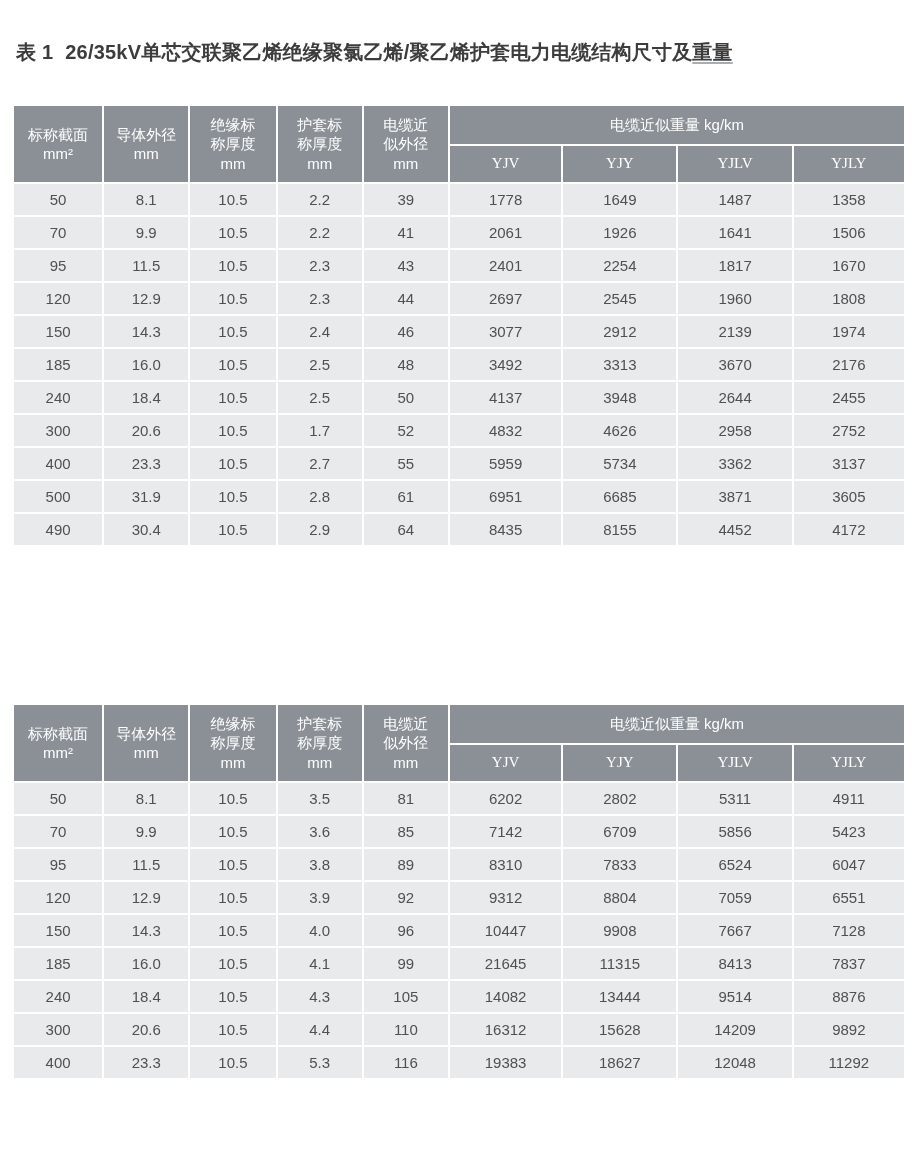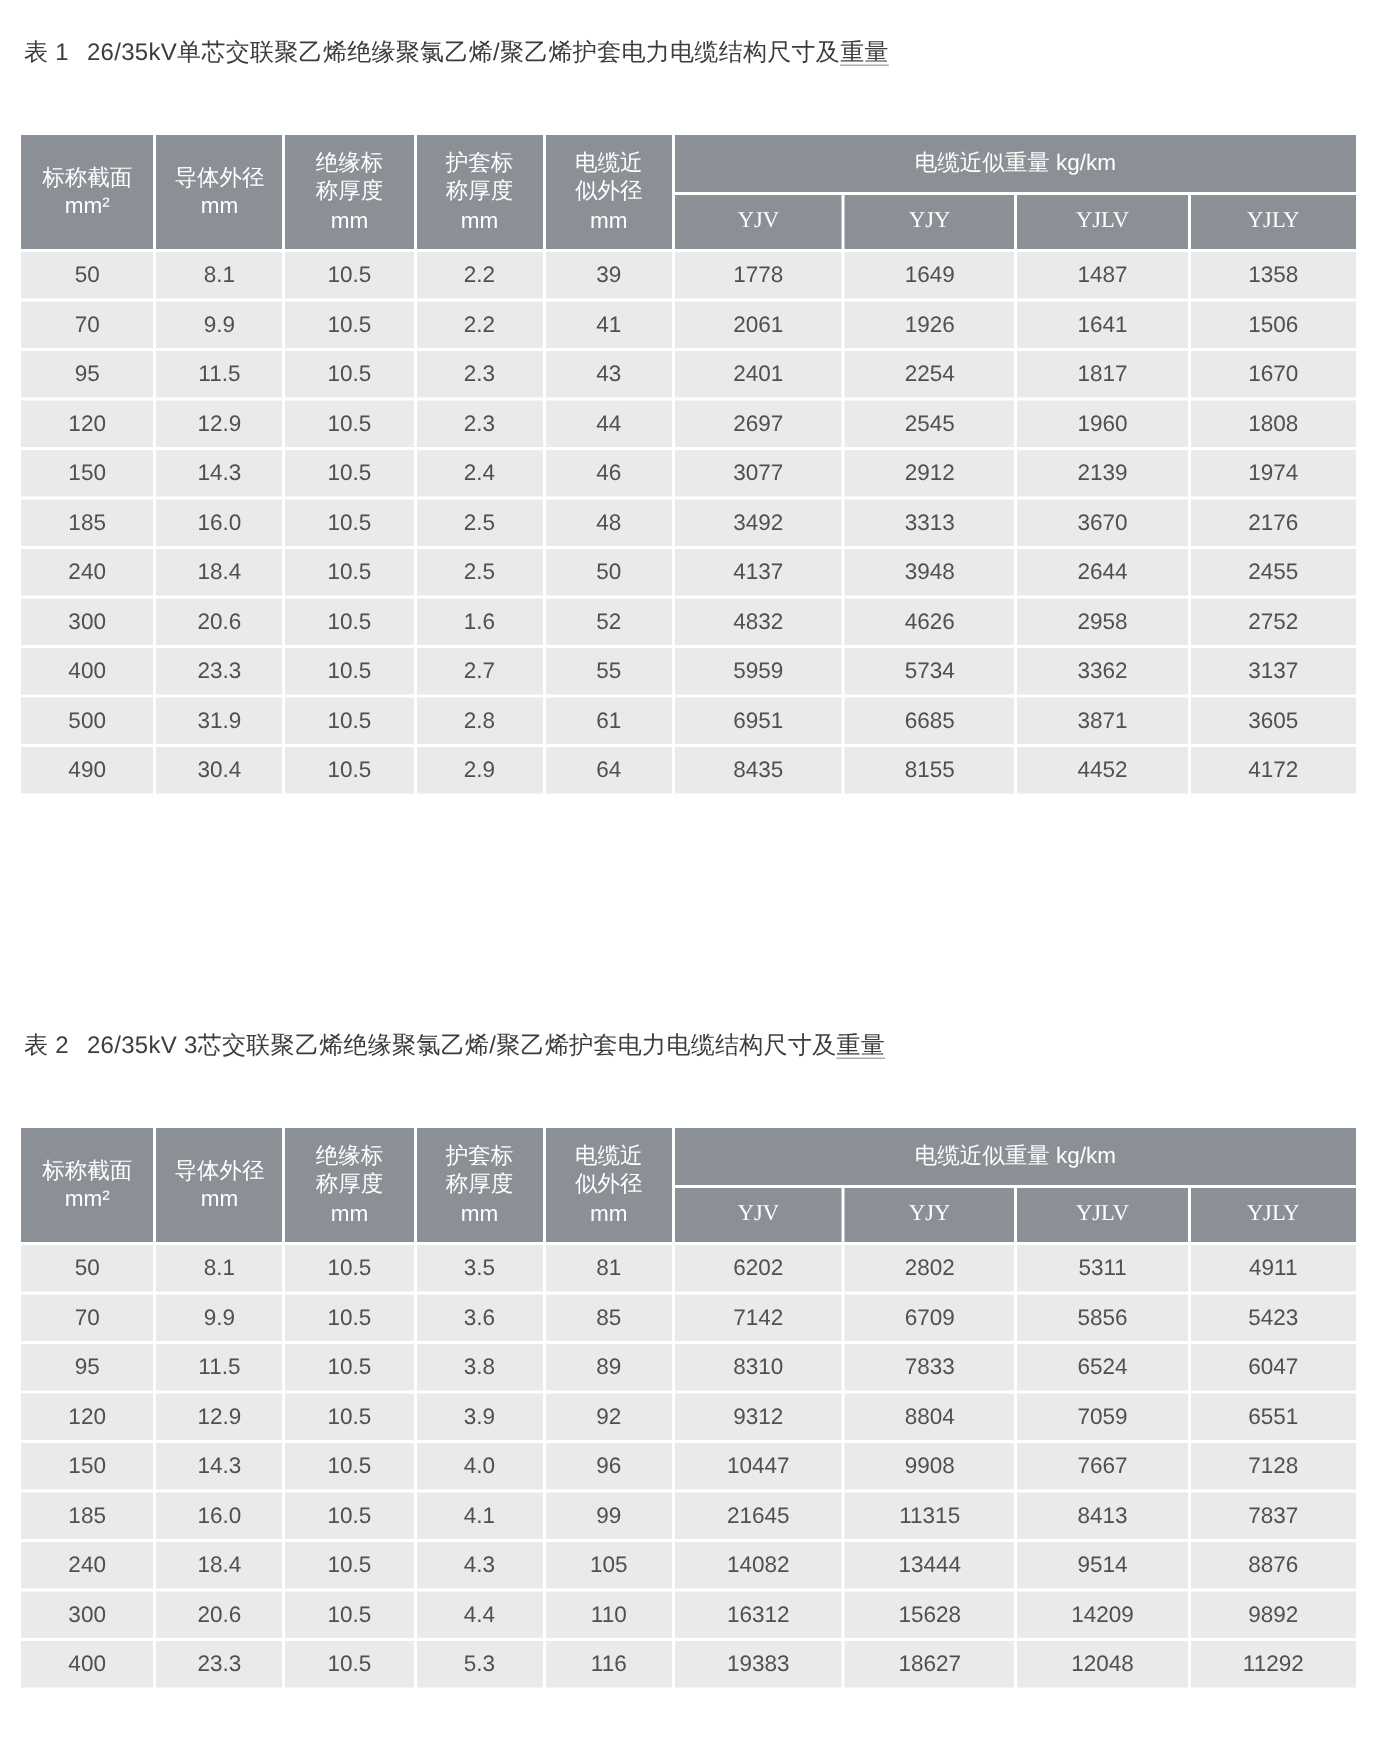--- a/index.html
+++ b/index.html
@@ -8,24 +8,24 @@
     background: #ffffff;
     width: 920px;
     font-family: "Liberation Sans", sans-serif;
   }
   .page {
     width: 920px;
     min-height: 1158px;
     background: #ffffff;
   }
   .table-title {
-    margin: 0 0 0 16px;
+    margin: 16px 0 0 16px;
     padding-top: 25px;
-    font-size: 16px;
-    font-weight: 400;
+    font-size: 20px;
+    font-weight: 700;
     color: #3c3c3c;
     letter-spacing: 0.2px;
     line-height: 22px;
   }
   .table-title .prefix { margin-right: 12px; }
   .table-title .underlined {
     text-decoration: underline;
     text-decoration-color: #a8adb2;
     text-underline-offset: 3px;
   }
@@ -182,21 +182,21 @@
             <td>50</td>
             <td>4137</td>
             <td>3948</td>
             <td>2644</td>
             <td>2455</td>
           </tr>
           <tr>
             <td>300</td>
             <td>20.6</td>
             <td>10.5</td>
-            <td>1.6</td>
+            <td>1.7</td>
             <td>52</td>
             <td>4832</td>
             <td>4626</td>
             <td>2958</td>
             <td>2752</td>
           </tr>
           <tr>
             <td>400</td>
             <td>23.3</td>
             <td>10.5</td>
@@ -227,23 +227,20 @@
             <td>8435</td>
             <td>8155</td>
             <td>4452</td>
             <td>4172</td>
           </tr>
         </tbody>
     </table>
   </section>
 
   <section class="section-2">
-    <h2 class="table-title">
-      <span class="prefix">表 2</span><span>26/35kV 3芯交联聚乙烯绝缘聚氯乙烯/聚乙烯护套电力电缆结构尺寸及</span><span class="underlined">重量</span>
-    </h2>
 
     <table class="spec-table">
       <colgroup>
         <col style="width:88px">
           <col style="width:84px">
           <col style="width:85px">
         <col style="width:84px">
           <col style="width:84px">
         <col style="width:111px">
           <col style="width:113px">

